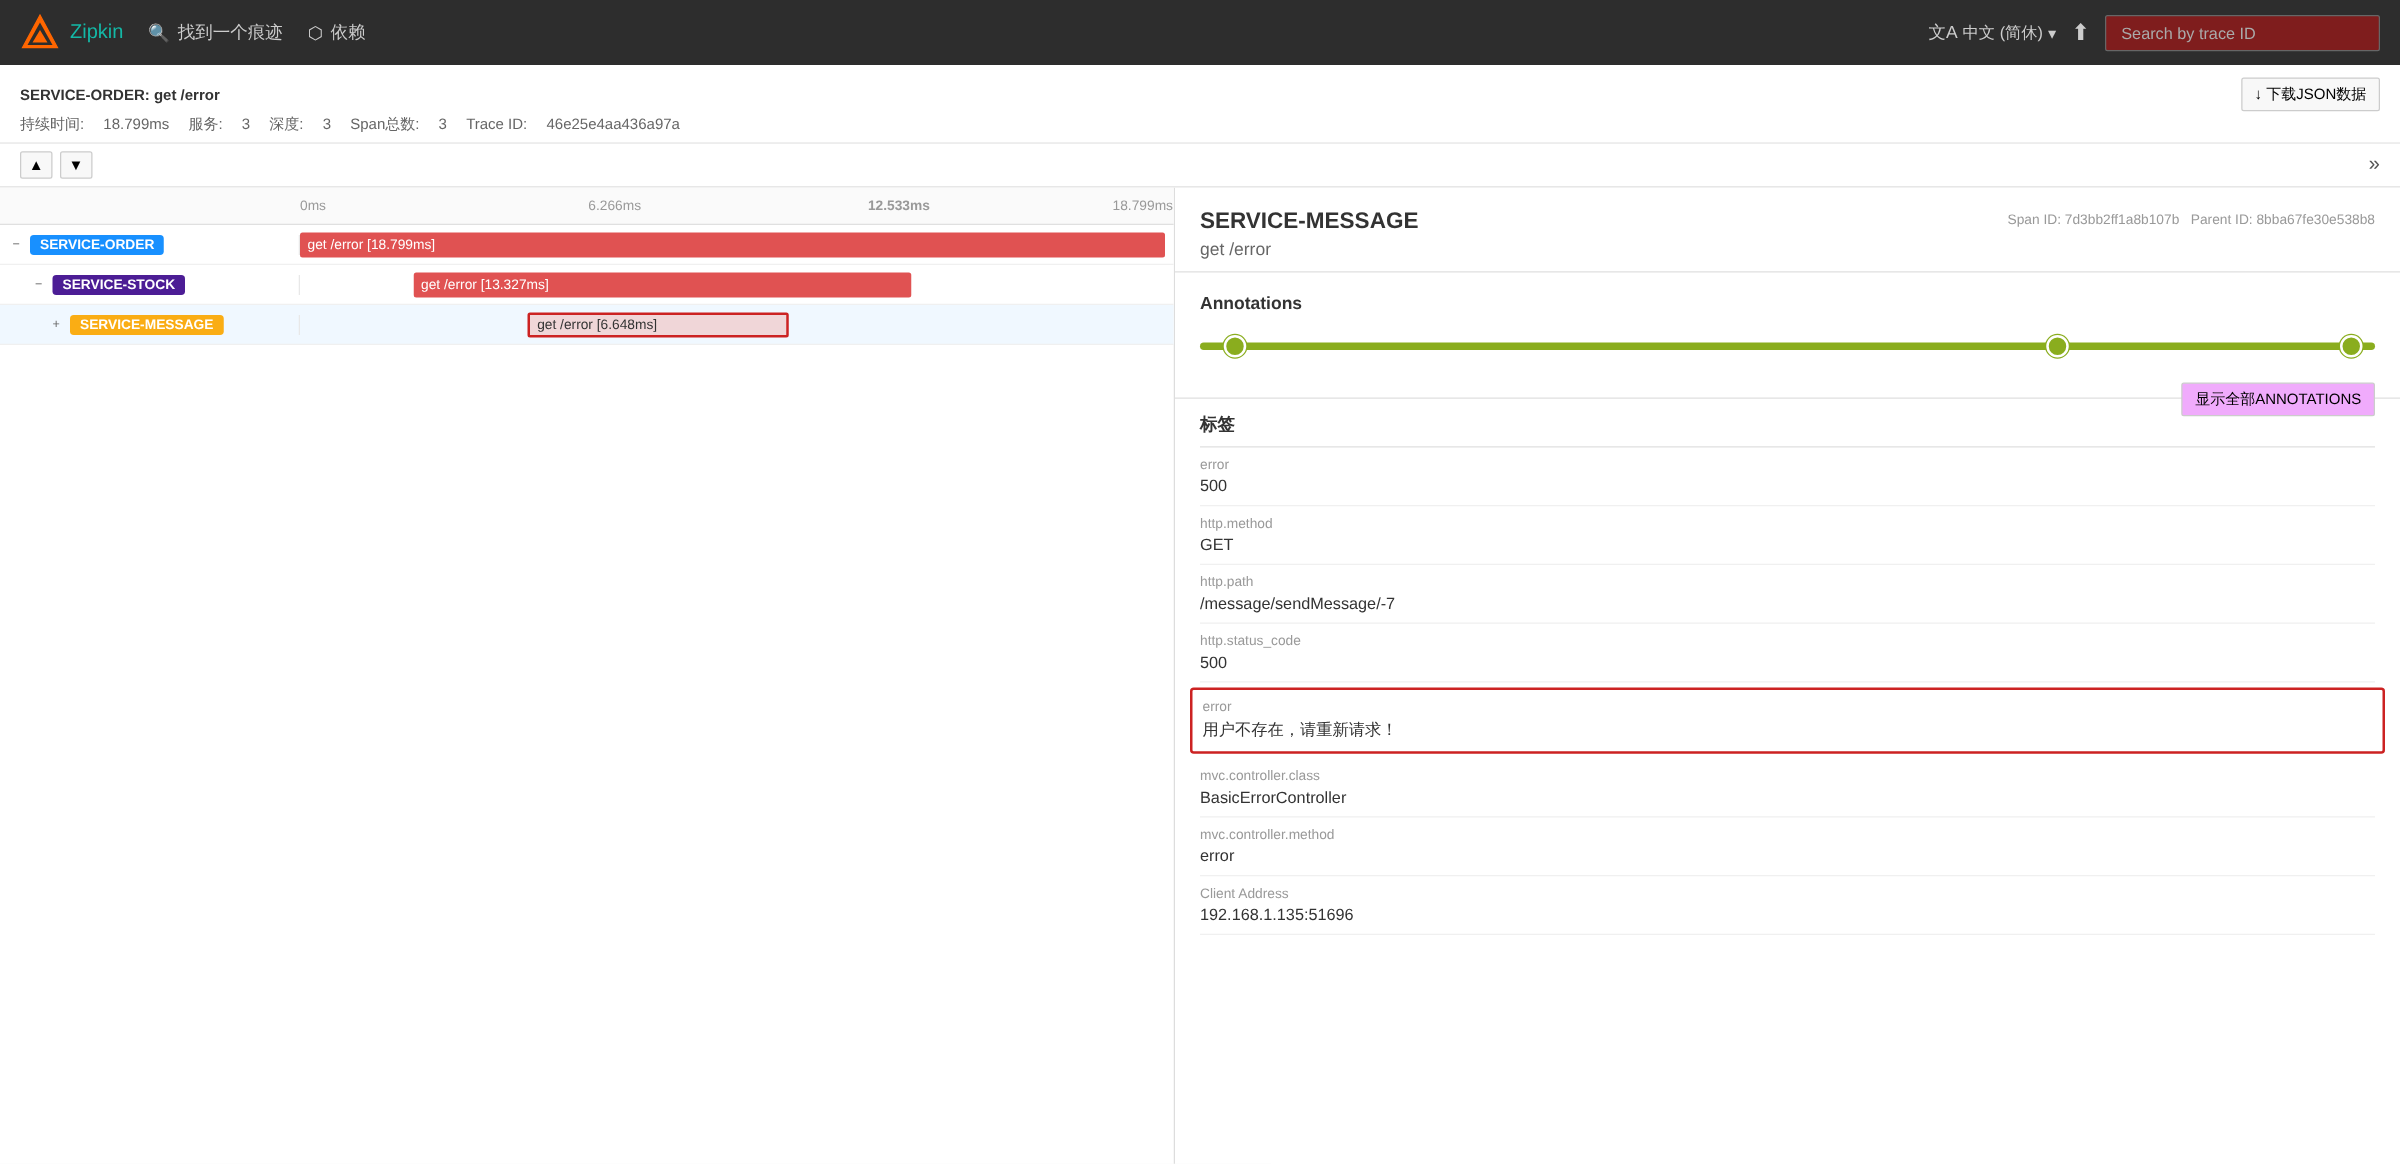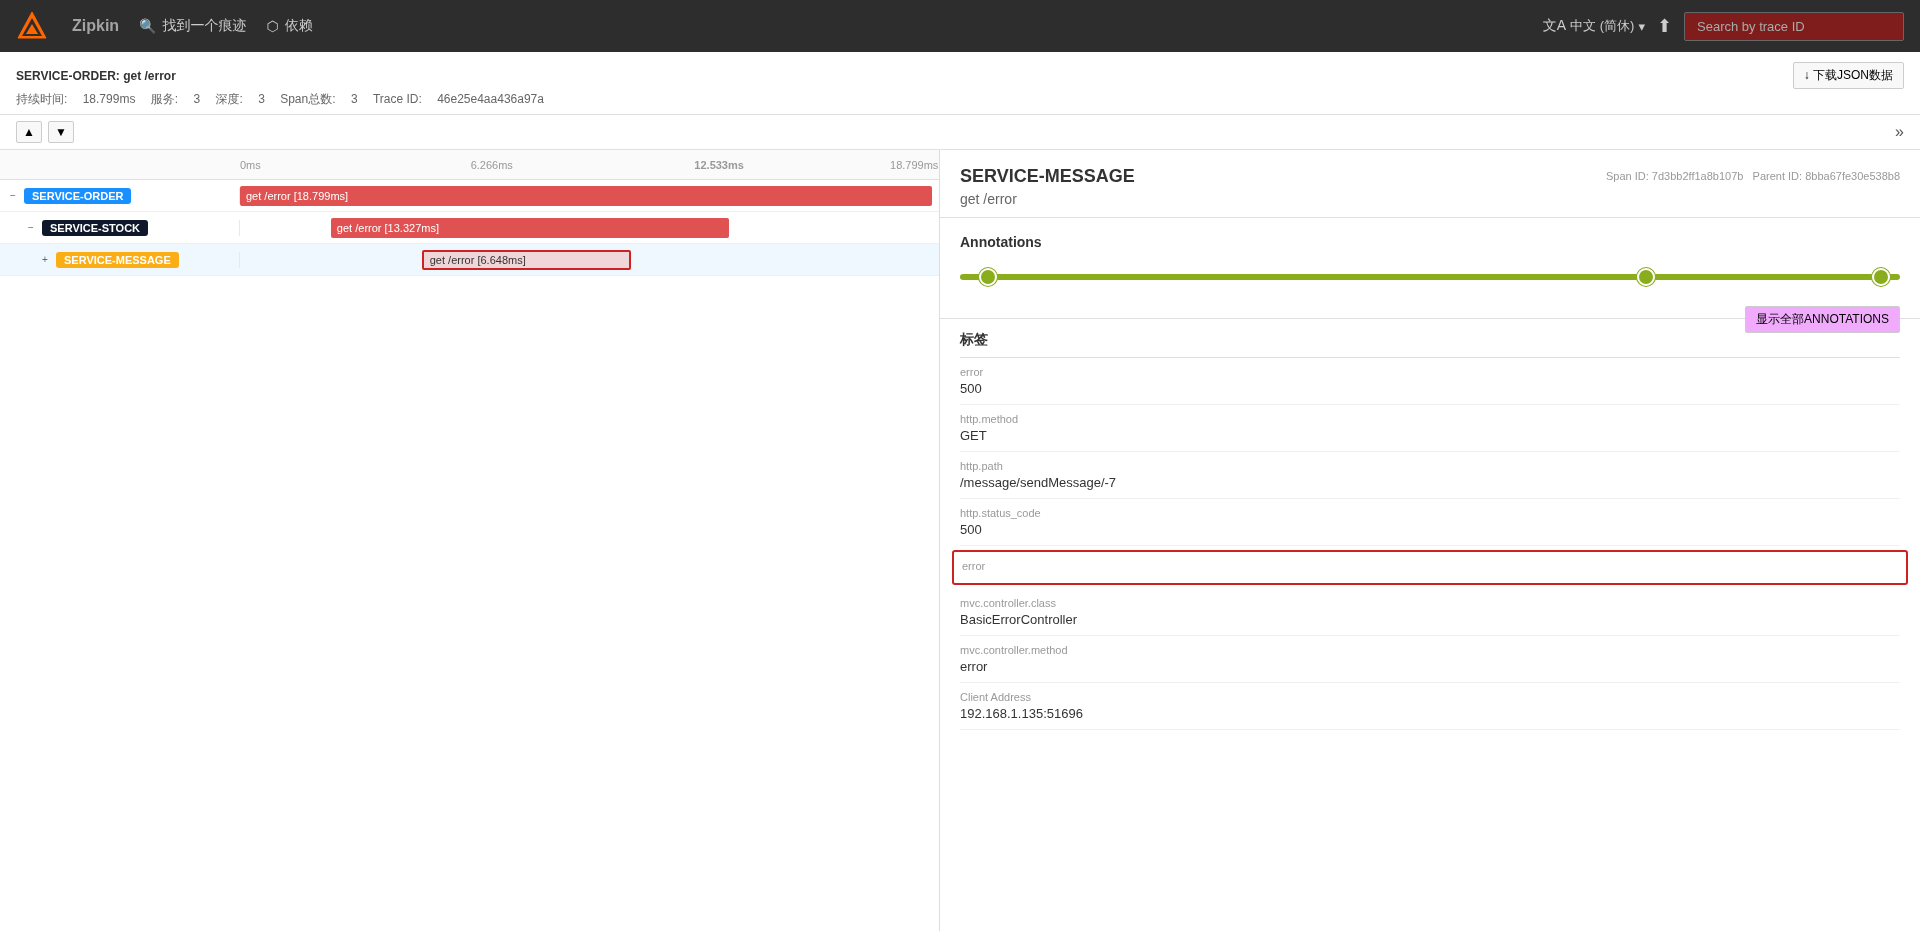--- a/index.html
+++ b/index.html
@@ -11,24 +11,24 @@
       height: 52px;
       display: flex;
       align-items: center;
       padding: 0 16px;
       gap: 20px;
       color: #fff;
     }
     .navbar-logo {
       display: flex;
       align-items: center;
-      gap: 24px;
-      color: #a3a3a3;
+      gap: 8px;
+      color: #14b8a6;
       font-size: 16px;
-      font-weight: bold;
+      font-weight: normal;
     }
     .logo-icon {
       width: 32px;
       height: 32px;
     }
     .navbar-nav {
       display: flex;
       align-items: center;
       gap: 20px;
       flex: 1;
@@ -205,21 +205,21 @@
       padding: 2px 8px;
       border-radius: 3px;
       color: #fff;
       font-size: 11px;
       font-weight: bold;
       white-space: nowrap;
       overflow: hidden;
       text-overflow: ellipsis;
     }
     .service-order { background: #1890ff; }
-    .service-stock { background: #0f172a; }
+    .service-stock { background: #4c1d95; }
     .service-message { background: #faad14; }
 
     .span-bar-col {
       flex: 1;
       position: relative;
       height: 100%;
       overflow: hidden;
     }
     .span-bar {
       position: absolute;
@@ -506,20 +506,21 @@
           <div class="tag-row">
             <div class="tag-key">http.path</div>
             <div class="tag-value">/message/sendMessage/-7</div>
           </div>
           <div class="tag-row">
             <div class="tag-key">http.status_code</div>
             <div class="tag-value">500</div>
           </div>
           <div class="tag-row highlighted">
             <div class="tag-key">error</div>
+            <div class="tag-value">用户不存在，请重新请求！</div>
           </div>
           <div class="tag-row">
             <div class="tag-key">mvc.controller.class</div>
             <div class="tag-value">BasicErrorController</div>
           </div>
           <div class="tag-row">
             <div class="tag-key">mvc.controller.method</div>
             <div class="tag-value">error</div>
           </div>
           <div class="tag-row">

